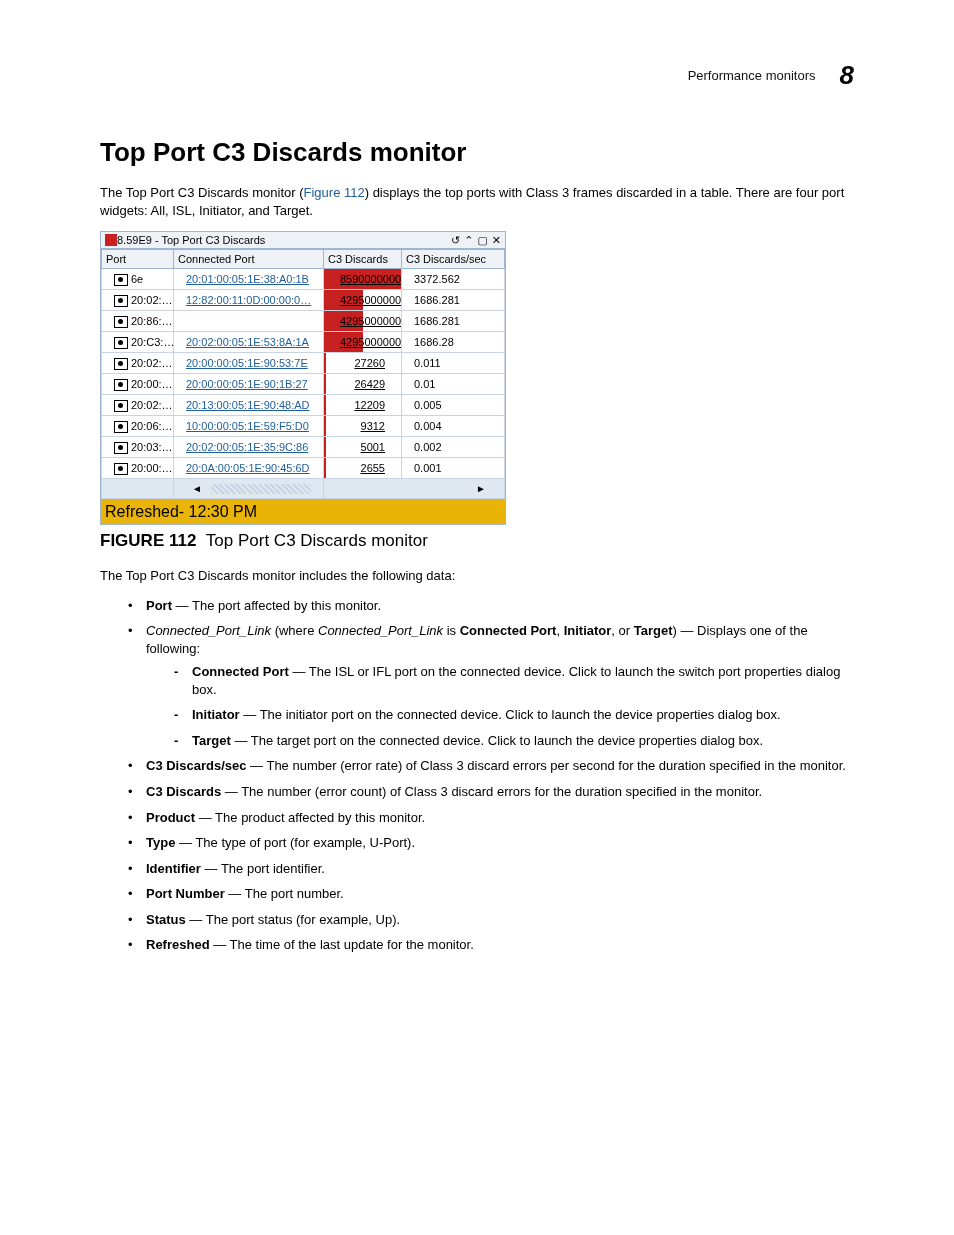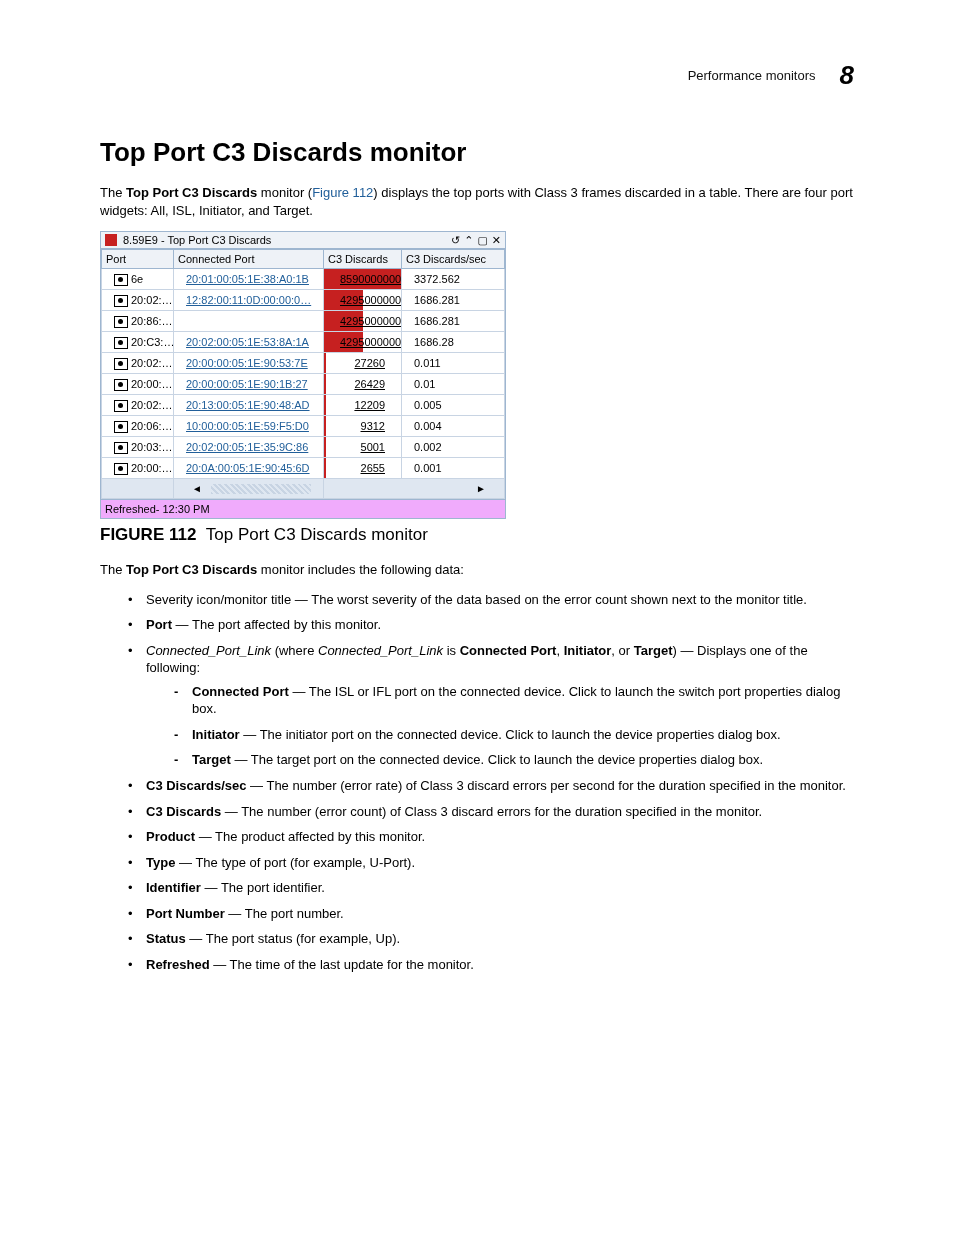--- a/index.html
+++ b/index.html
@@ -41,42 +41,41 @@
     font-size: 26px;
     margin: 0 0 16px 0;
     letter-spacing: 0;
     color: #000;
   }
   .body-text {
     margin: 0 0 12px 0;
     line-height: 1.35;
   }
   .body-text a { color: #215f9a; text-decoration: none; }
-  .body-text b { font-weight: bold; }
+  .body-text b { font-weight: normal; }
 
   .widget {
     width: 404px;
     border: 1px solid #9eb6d0;
     background: #eef2f7;
     margin: 10px 0 4px 0;
     font-size: 11px;
     font-family: Arial, Helvetica, sans-serif;
   }
   .widget-header {
     display: flex;
     align-items: center;
     justify-content: space-between;
     padding: 2px 4px;
     border-bottom: 1px solid #9eb6d0;
     background: #eef2f7;
   }
   .widget-title-group {
     display: flex;
     align-items: center;
-    gap: 6px;
   }
   .severity-square {
     width: 12px;
     height: 12px;
     background: #c62020;
     display: inline-block;
   }
   .widget-title { font-size: 11px; }
   .widget-icons { display: flex; gap: 4px; }
   .widget-icons span { font-size: 11px; line-height: 1; color: #000; cursor: pointer; }
@@ -163,23 +162,23 @@
   }
   .scroll-row .track {
     display: inline-block;
     width: 100px;
     height: 10px;
     background: repeating-linear-gradient(45deg,#c8d4e3,#c8d4e3 2px,#dfe7f1 2px,#dfe7f1 4px);
     vertical-align: middle;
   }
   .widget-footer {
     border-top: 1px solid #9eb6d0;
-    background: #f0abfc;
+    background: #eab308;
     padding: 3px 4px;
-    font-size: 11px;
+    font-size: 16px;
   }
   .figure-caption {
     font-size: 17px;
     margin: 6px 0 16px 0;
   }
   .figure-caption b { font-weight: bold; }
 
   ul.bullets {
     list-style: none;
     padding: 0 0 0 28px;
@@ -373,21 +372,20 @@
 
   <p class="figure-caption">
     <b>FIGURE 112</b>&nbsp;&nbsp;<span>Top Port C3 Discards monitor</span>
   </p>
 
   <p class="body-text">
     <span>The </span><b>Top Port C3 Discards</b><span> monitor includes the following data:</span>
   </p>
 
   <ul class="bullets">
-    <li><span>Severity icon/monitor title — The worst severity of the data based on the error count shown next to the monitor title.</span></li>
     <li><b>Port</b><span> — The port affected by this monitor.</span></li>
     <li>
       <i>Connected_Port_Link</i><span> (where </span><i>Connected_Port_Link</i><span> is </span><b>Connected Port</b><span>, </span><b>Initiator</b><span>, or </span><b>Target</b><span>) — Displays one of the following:</span>
       <ul class="dashes">
         <li><b>Connected Port</b><span> — The ISL or IFL port on the connected device. Click to launch the switch port properties dialog box.</span></li>
         <li><b>Initiator</b><span> — The initiator port on the connected device. Click to launch the device properties dialog box.</span></li>
         <li><b>Target</b><span> — The target port on the connected device. Click to launch the device properties dialog box.</span></li>
       </ul>
     </li>
     <li><b>C3 Discards/sec</b><span> — The number (error rate) of Class 3 discard errors per second for the duration specified in the monitor.</span></li>

